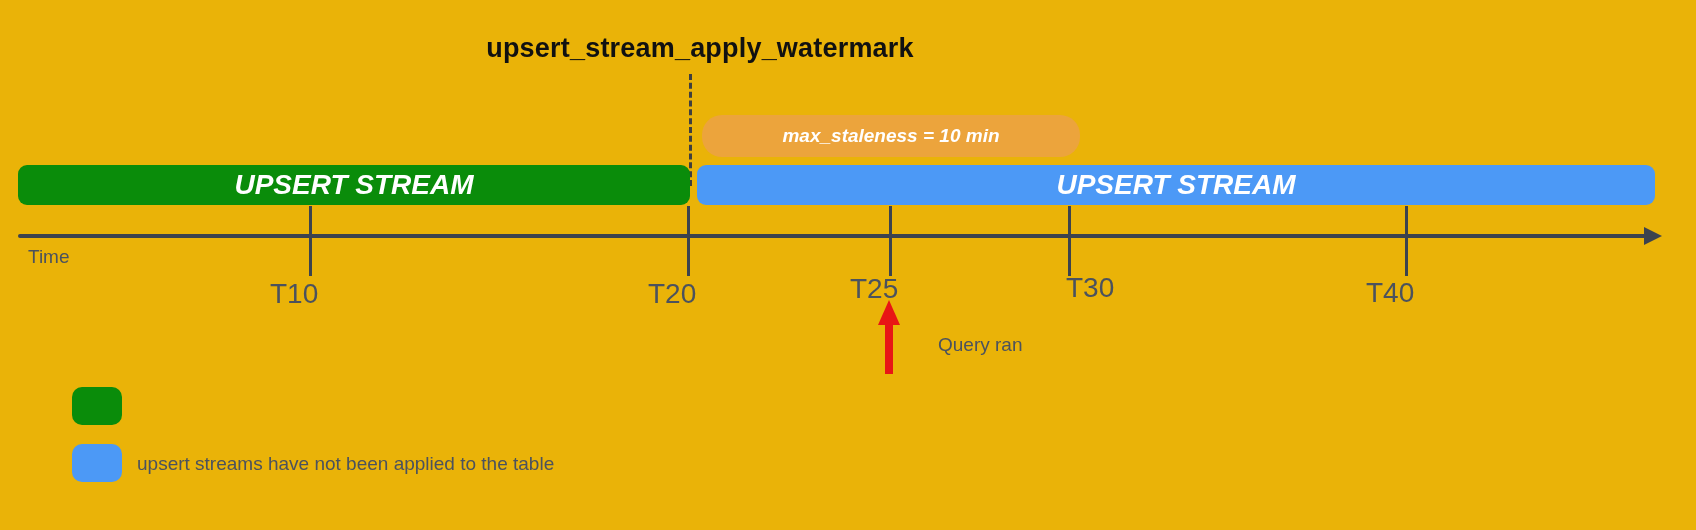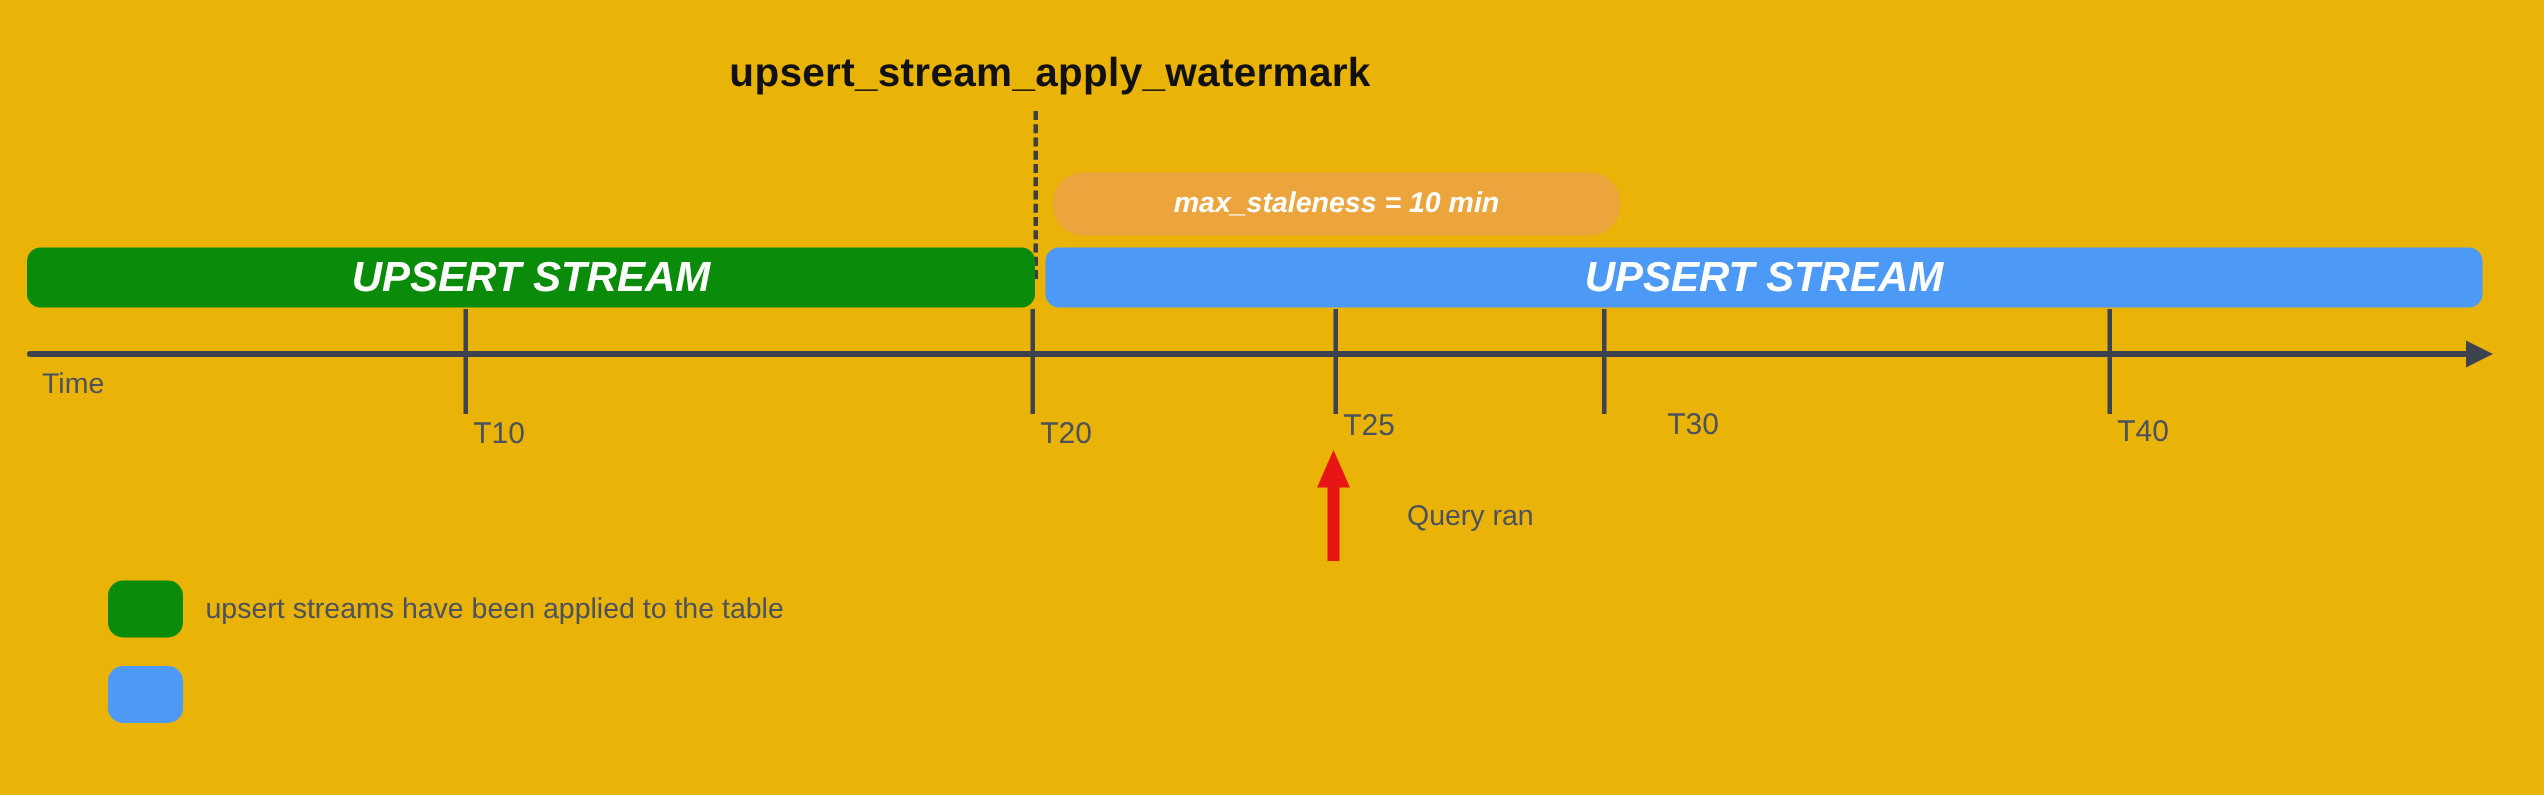--- a/index.html
+++ b/index.html
@@ -100,22 +100,22 @@
     position: absolute;
     top: 206px;
     width: 3px;
     height: 70px;
     background: var(--axis);
   }
   .tick-label {
     position: absolute;
     width: 80px;
     margin-left: -40px;
-    text-align: right;
-    font-size: 20px;
+    text-align: left;
+    font-size: 28px;
     color: var(--text);
   }
   .query-arrow-head {
     position: absolute;
     left: 878px;
     top: 300px;
     width: 0;
     height: 0;
     border-bottom: 25px solid var(--red);
     border-left: 11px solid transparent;
@@ -190,17 +190,17 @@
   <div class="tick-label" style="left:688px; top:278px;">T20</div>
   <div class="tick-label" style="left:890px; top:273px;">T25</div>
   <div class="tick-label" style="left:1106px; top:272px;">T30</div>
   <div class="tick-label" style="left:1406px; top:277px;">T40</div>
 
   <div class="query-arrow-head"></div>
   <div class="query-arrow-shaft"></div>
   <div class="query-label">Query ran</div>
 
   <div class="legend-swatch swatch-green"></div>
-  <div class="legend-label legend-label-1">upsert streams have been applied to the table</div>
 
   <div class="legend-swatch swatch-blue"></div>
+  <div class="legend-label legend-label-2">upsert streams have not been applied to the table</div>
 
 </div>
 
 </body></html>

